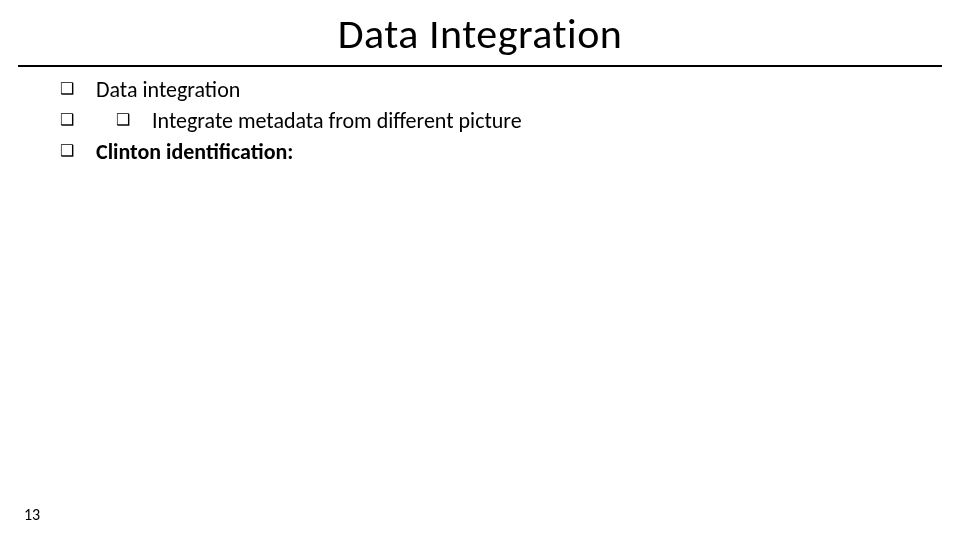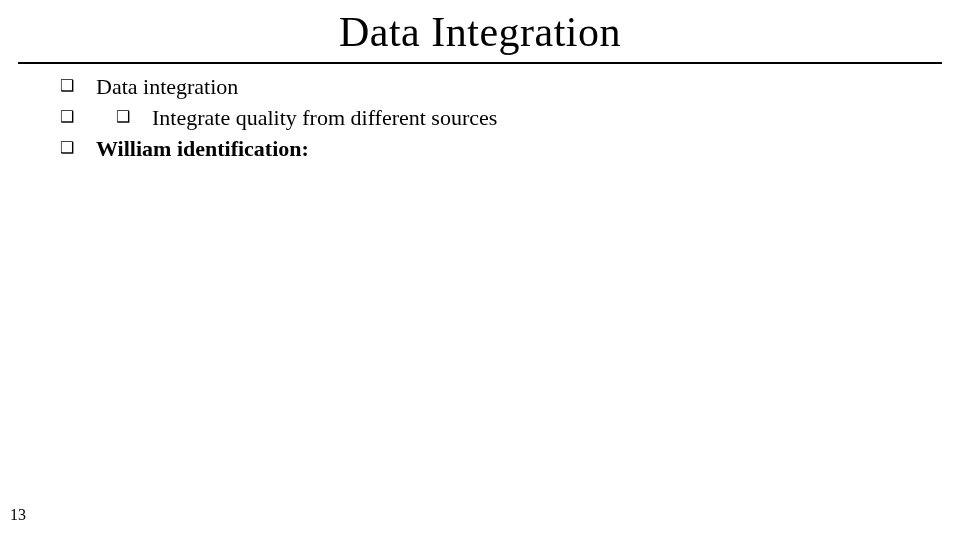--- a/index.html
+++ b/index.html
@@ -11,21 +11,20 @@
     font-family: Calibri, "Segoe UI", Arial, sans-serif;
     color: #000;
     overflow: hidden;
     position: relative;
   }
   .slide {
     position: relative;
     width: 960px;
     height: 532px;
     box-sizing: border-box;
-    font-family: Liberation Serif, serif;
   }
   .title {
     text-align: center;
     font-size: 42px;
     font-weight: 400;
     padding-top: 8px;
     padding-bottom: 6px;
     letter-spacing: 0.5px;
   }
   .rule {
@@ -67,44 +66,44 @@
     left: 20px;
     top: 0;
     font-size: 16px;
     line-height: 28px;
   }
   .bold {
     font-weight: 700;
   }
   .pagenum {
     position: absolute;
-    left: 10px;
+    left: 24px;
     bottom: 8px;
     font-size: 16px;
     color: #000;
   }
 </style>
 </head>
 <body>
 
 <div class="slide">
 
   <div class="title">Data Integration</div>
   <hr class="rule">
 
   <div class="content">
     <ul class="level1">
       <li>
         <span>Data integration</span>
       </li>
       <li>
         <ul class="level2">
-          <li><span>Integrate quality from different sources</span></li>
+          <li><span>Integrate metadata from different picture</span></li>
         </ul>
       </li>
       <li>
-        <span class="bold">William identification:</span>
+        <span class="bold">Clinton identification:</span>
       </li>
     </ul>
   </div>
 
   <div class="pagenum">13</div>
 </div>
 
 </body></html>

